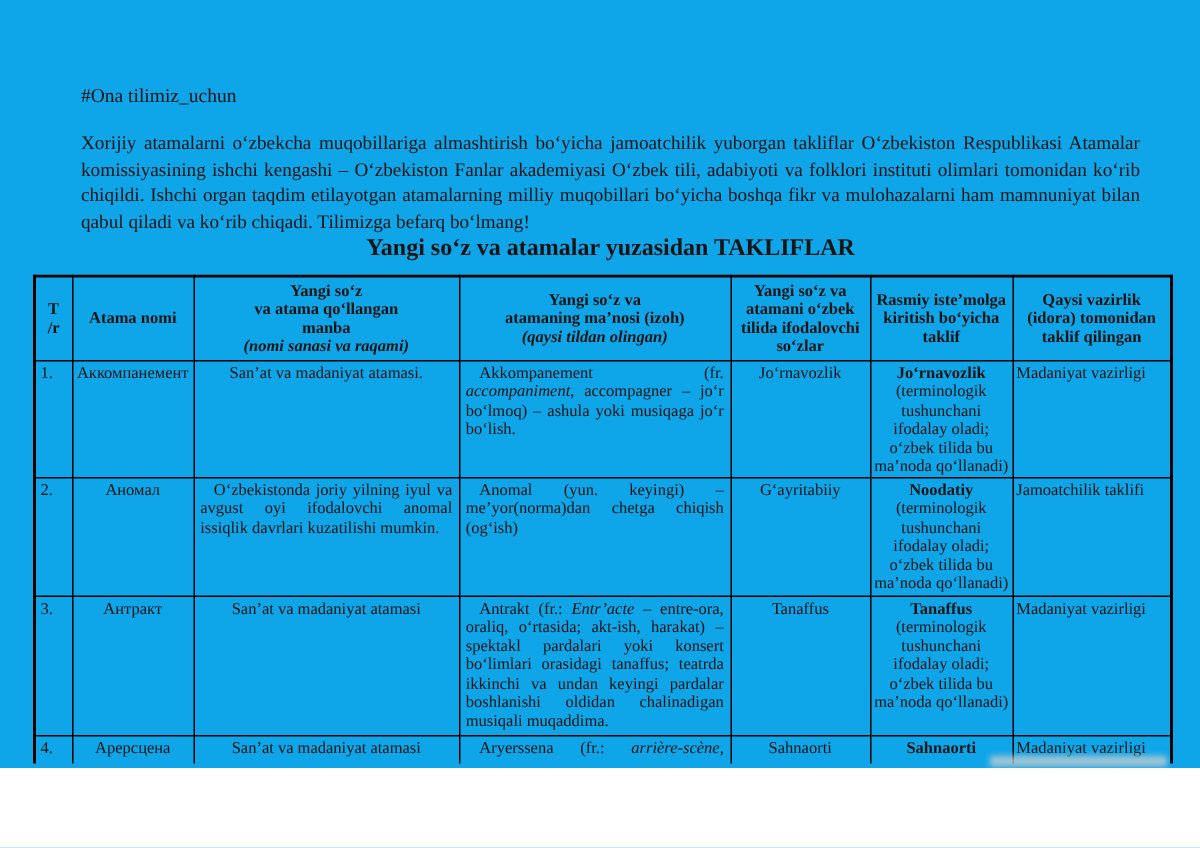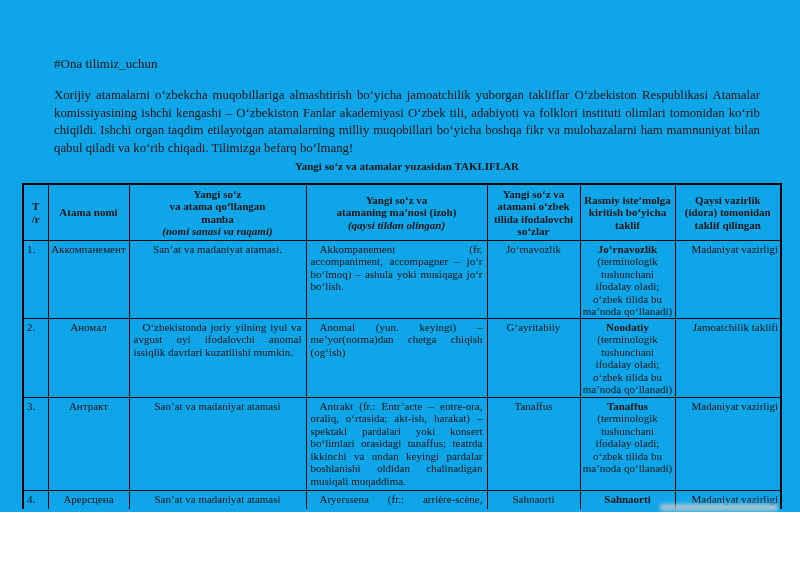--- a/index.html
+++ b/index.html
@@ -29,21 +29,21 @@
   .annex {
     text-align: right;
     font-weight: bold;
     font-size: 12.5px;
     line-height: 15px;
     margin-top: 4px;
   }
   .tbl-title {
     text-align: center;
     font-weight: bold;
-    font-size: 11px;
+    font-size: 16px;
     line-height: 16px;
     margin-top: 1px;
   }
   .table-clip {
     margin: 9px 0 0 22px;
     width: 760px;
     height: 326px;
     overflow: hidden;
   }
   table.proposals {
@@ -70,22 +70,22 @@
   tr.r4 { height: 60px; }
   td.c-num   { text-align: left; padding: 2px 2px 0 3px; }
   td.c-term  { text-align: center; padding: 2px 1px 0; margin-top: 40px; }
   td.c-src   { text-align: center; padding: 2px 4px 0; font-family: Liberation Serif, serif; }
   td.c-src.justify { text-align: justify; text-indent: 9px; }
   td.c-mean  { text-align: justify; text-indent: 9px; padding: 2px 4px 0; }
   td.c-mean.cutline { text-align-last: justify; }
   td.c-uz    { text-align: center; padding: 2px 2px 0; }
   td.c-prop  { text-align: center; padding: 2px 2px 0; }
   td.c-prop .prop-term { font-weight: bold; }
-  td.c-min   { text-align: right; padding: 2px 2px 0; }
-  .em { }
+  td.c-min   { text-align: left; padding: 2px 2px 0; }
+  .em { font-style: italic; }
   .page-shadow {
     position: absolute;
     right: 22px;
     bottom: 1px;
     width: 118px;
     height: 7px;
     background: #cfcfcf;
     filter: blur(2px);
     opacity: 0.8;
   }

